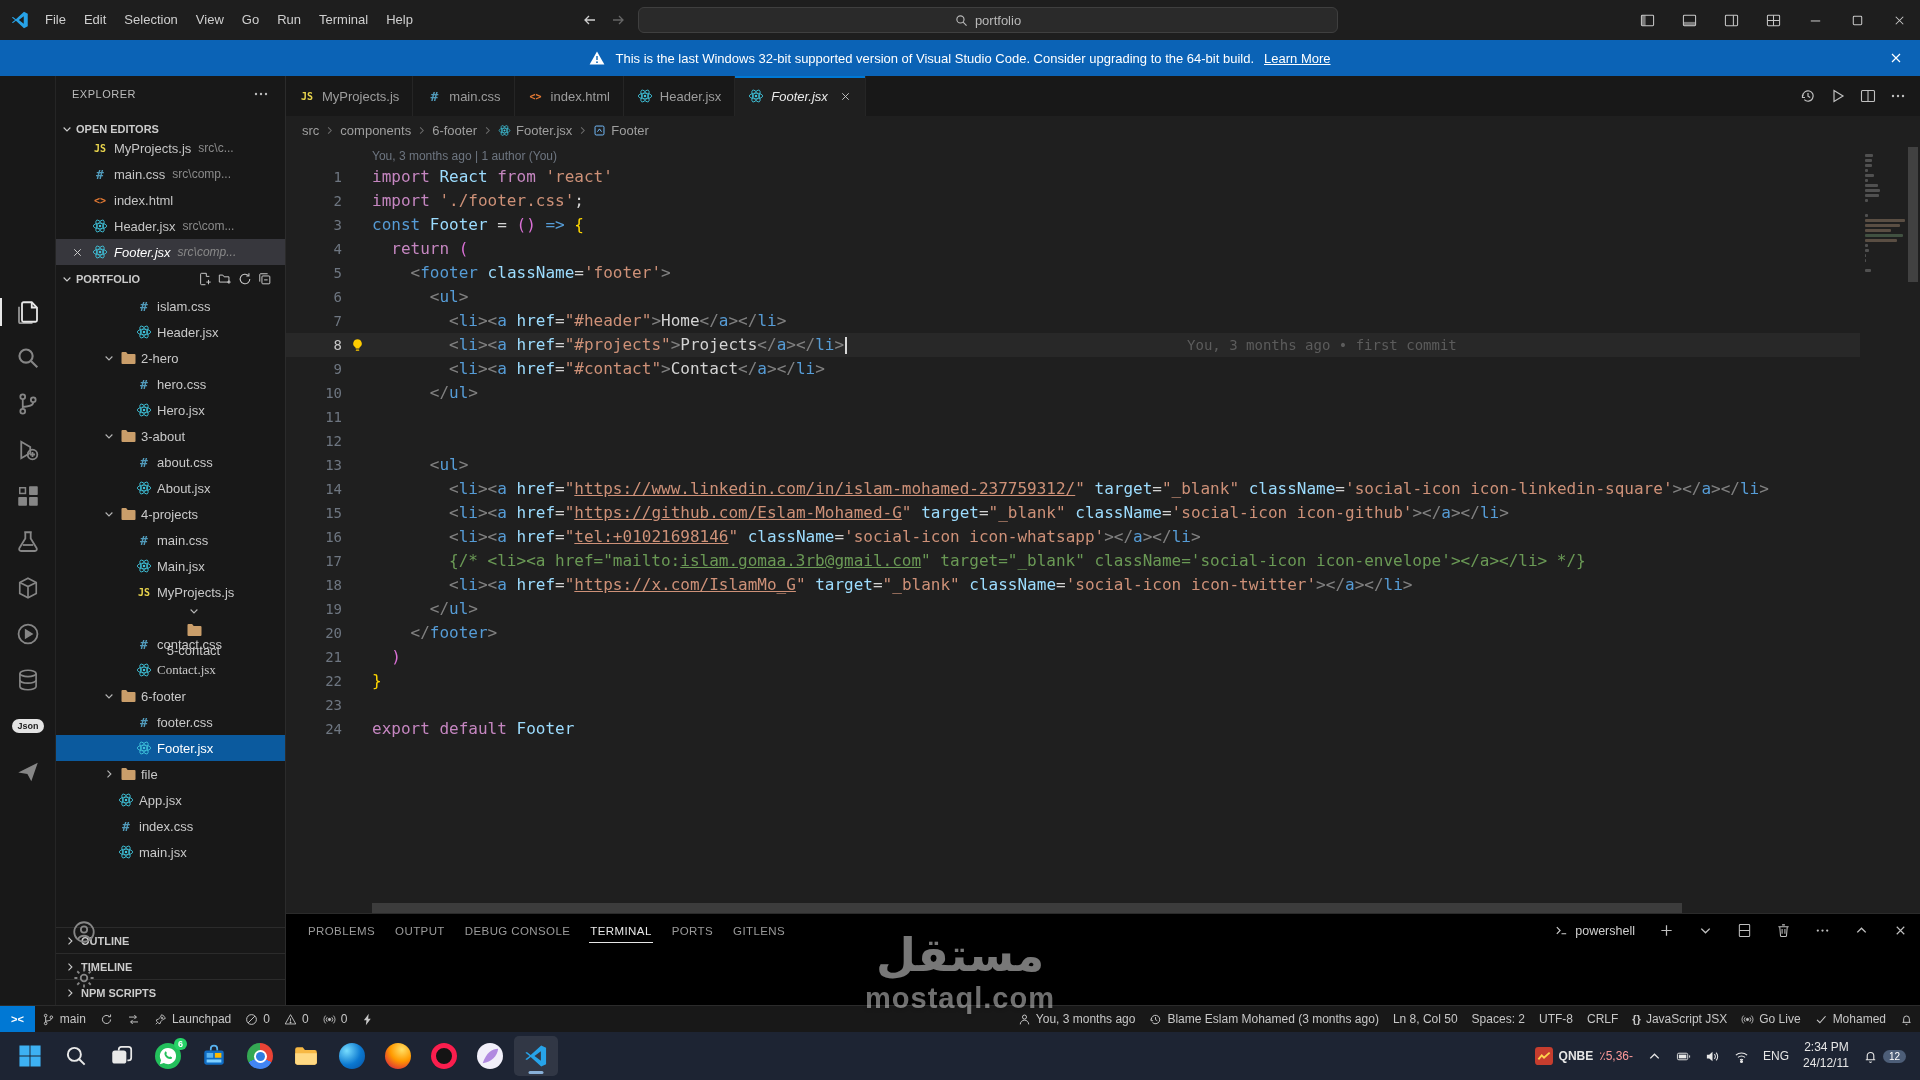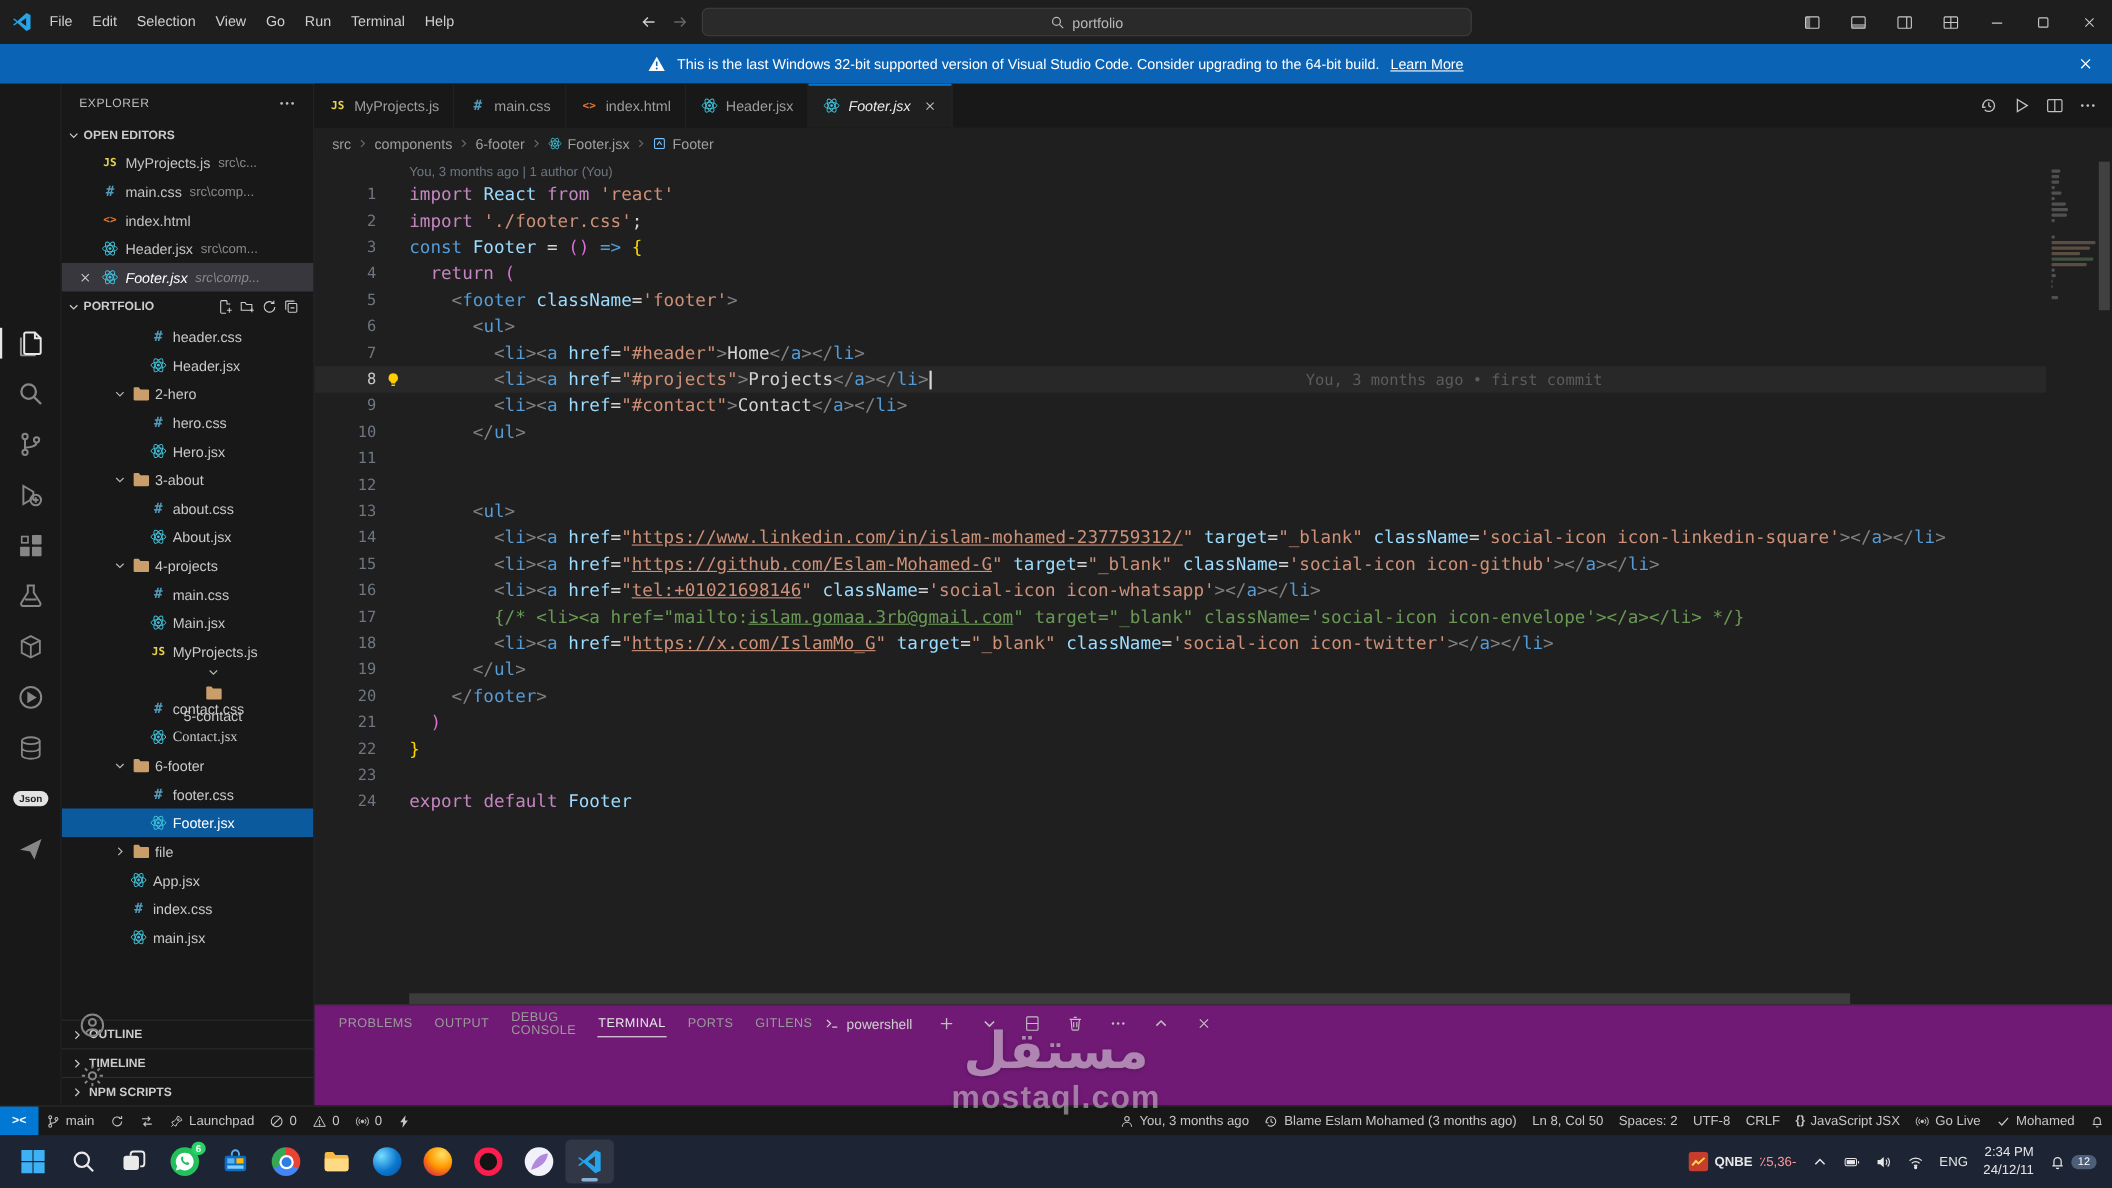--- a/index.html
+++ b/index.html
@@ -34,21 +34,21 @@
 .ab-item svg{width:24px;height:24px}
 .ab-item.active{color:#e7e7e7}
 .ab-item.active::before{content:"";position:absolute;left:0;top:9px;bottom:9px;width:2px;background:#e7e7e7}
 .ab-bottom{margin-top:auto;display:flex;flex-direction:column;align-items:center;padding-bottom:4px}
 .json-pill{background:#e3e3e3;color:#222;font-size:9px;font-weight:bold;padding:2px 5px;border-radius:9px;font-family:"Liberation Sans",sans-serif}
 
 
 .sidebar{width:230px;flex:0 0 230px;background:#181818;border-right:1px solid #2b2b2b;display:flex;flex-direction:column;overflow:hidden}
 .sb-title{height:35px;flex:0 0 35px;display:flex;align-items:center;padding:0 16px;color:#bbb;font-size:11px;letter-spacing:.5px}
 .sb-title .icn{margin-left:auto;color:#bbb;cursor:pointer}
-.sect-header{height:24px;flex:0 0 24px;display:flex;align-items:center;gap:3px;padding:0 5px;font-weight:bold;font-size:11px;color:#ccc;cursor:pointer}
+.sect-header{height:24px;flex:0 0 24px;display:flex;align-items:flex-end;gap:3px;padding:0 5px;font-weight:bold;font-size:11px;color:#ccc;cursor:pointer}
 .sect-header .icn svg{width:12px;height:12px}
 .oe-row{height:26px;display:flex;align-items:center;padding-left:36px;position:relative;color:#c5c5c5;cursor:pointer;white-space:nowrap}
 .oe-row .closeslot{position:absolute;left:13px;width:16px;color:#cfcfcf}
 .oe-row .closeslot svg{width:13px;height:13px}
 .oe-row .oe-name{margin-left:6px}
 .oe-row .hint{color:#8a8a8a;font-size:12px;margin-left:7px;white-space:pre}
 .oe-row.active{background:#37373d;color:#fff;font-style:italic}
 .proj-header{height:28px;flex:0 0 28px;display:flex;align-items:center;gap:3px;padding:0 5px;font-weight:bold;font-size:11px;color:#ccc}
 .proj-header .icn svg{width:12px;height:12px}
 .proj-actions{margin-left:auto;display:flex;gap:6px;color:#ccc;padding-right:8px}
@@ -100,21 +100,21 @@
 @keyframes blink{50%{opacity:0}}
 .blame{color:#5c5c5c;margin-left:340px;font-size:14px}
 .minimap{width:46px;flex:0 0 46px;padding:8px 0 0 2px}
 .mm-line{height:3px;margin:2px 3px;background:#787878;border-radius:1px;opacity:.55}
 .vscroll{width:14px;flex:0 0 14px;position:relative}
 .vscroll .thumb{position:absolute;top:3px;left:2px;right:2px;height:135px;background:rgba(121,121,121,.38)}
 .hscroll{position:absolute;left:86px;right:64px;bottom:0;height:10px}
 .hscroll .thumb{height:100%;width:92%;background:rgba(121,121,121,.32)}
 
 
-.panel{flex:0 0 92px;background:#701a75;border-top:1px solid #2b2b2b;display:flex;flex-direction:row}
+.panel{flex:0 0 92px;background:#000000;border-top:1px solid #2b2b2b;display:flex;flex-direction:column}
 .panel-tabs-row{height:33px;flex:0 0 33px;display:flex;align-items:center;padding:0 12px}
 .ptab{padding:0 10px;height:100%;display:flex;align-items:center;color:#9a9a9a;font-size:11.5px;letter-spacing:.4px;position:relative;cursor:pointer}
 .ptab.active{color:#e7e7e7}
 .ptab.active::after{content:"";position:absolute;left:9px;right:9px;bottom:4px;height:1px;background:#e7e7e7}
 .panel-actions{margin-left:auto;display:flex;align-items:center;gap:24px;color:#c0c0c0}
 .panel-actions .icn{cursor:pointer}
 .panel-actions svg{width:15px;height:15px}
 .shell-label{display:flex;align-items:center;gap:6px;font-size:12.5px;color:#cfcfcf;cursor:pointer}
 .terminal-line{padding:4px 0 0 16px;font-family:"DejaVu Sans Mono",monospace;font-size:15px;color:#d6d6d6}
 
@@ -477,21 +477,21 @@
                 <path d="M2 11V3a1 1 0 0 1 1-1h8M7 9h4"></path>
               </svg>
             </span>
         </span>
       </div>
       <div class="tree" id="tree">
           <div class="tree-row" style="padding-left: 80px;">
             <span class="icn">
               <span class="fi" style="color:#519aba;font-weight:bold;font-size:13px">#</span>
             </span>
-            <span>header.css</span>
+            <span>islam.css</span>
           </div>
           <div class="tree-row" style="padding-left: 80px;">
             <span class="icn">
               <svg viewBox="0 0 24 24">
                 <g stroke="#3fc4dc" fill="none" stroke-width="1.3">
                   <ellipse cx="12" cy="12" rx="10" ry="4.2"></ellipse>
                   <ellipse cx="12" cy="12" rx="10" ry="4.2" transform="rotate(60 12 12)"></ellipse>
                   <ellipse cx="12" cy="12" rx="10" ry="4.2" transform="rotate(120 12 12)"></ellipse>
                 </g>
                 <circle cx="12" cy="12" r="1.9" fill="#3fc4dc"></circle>

